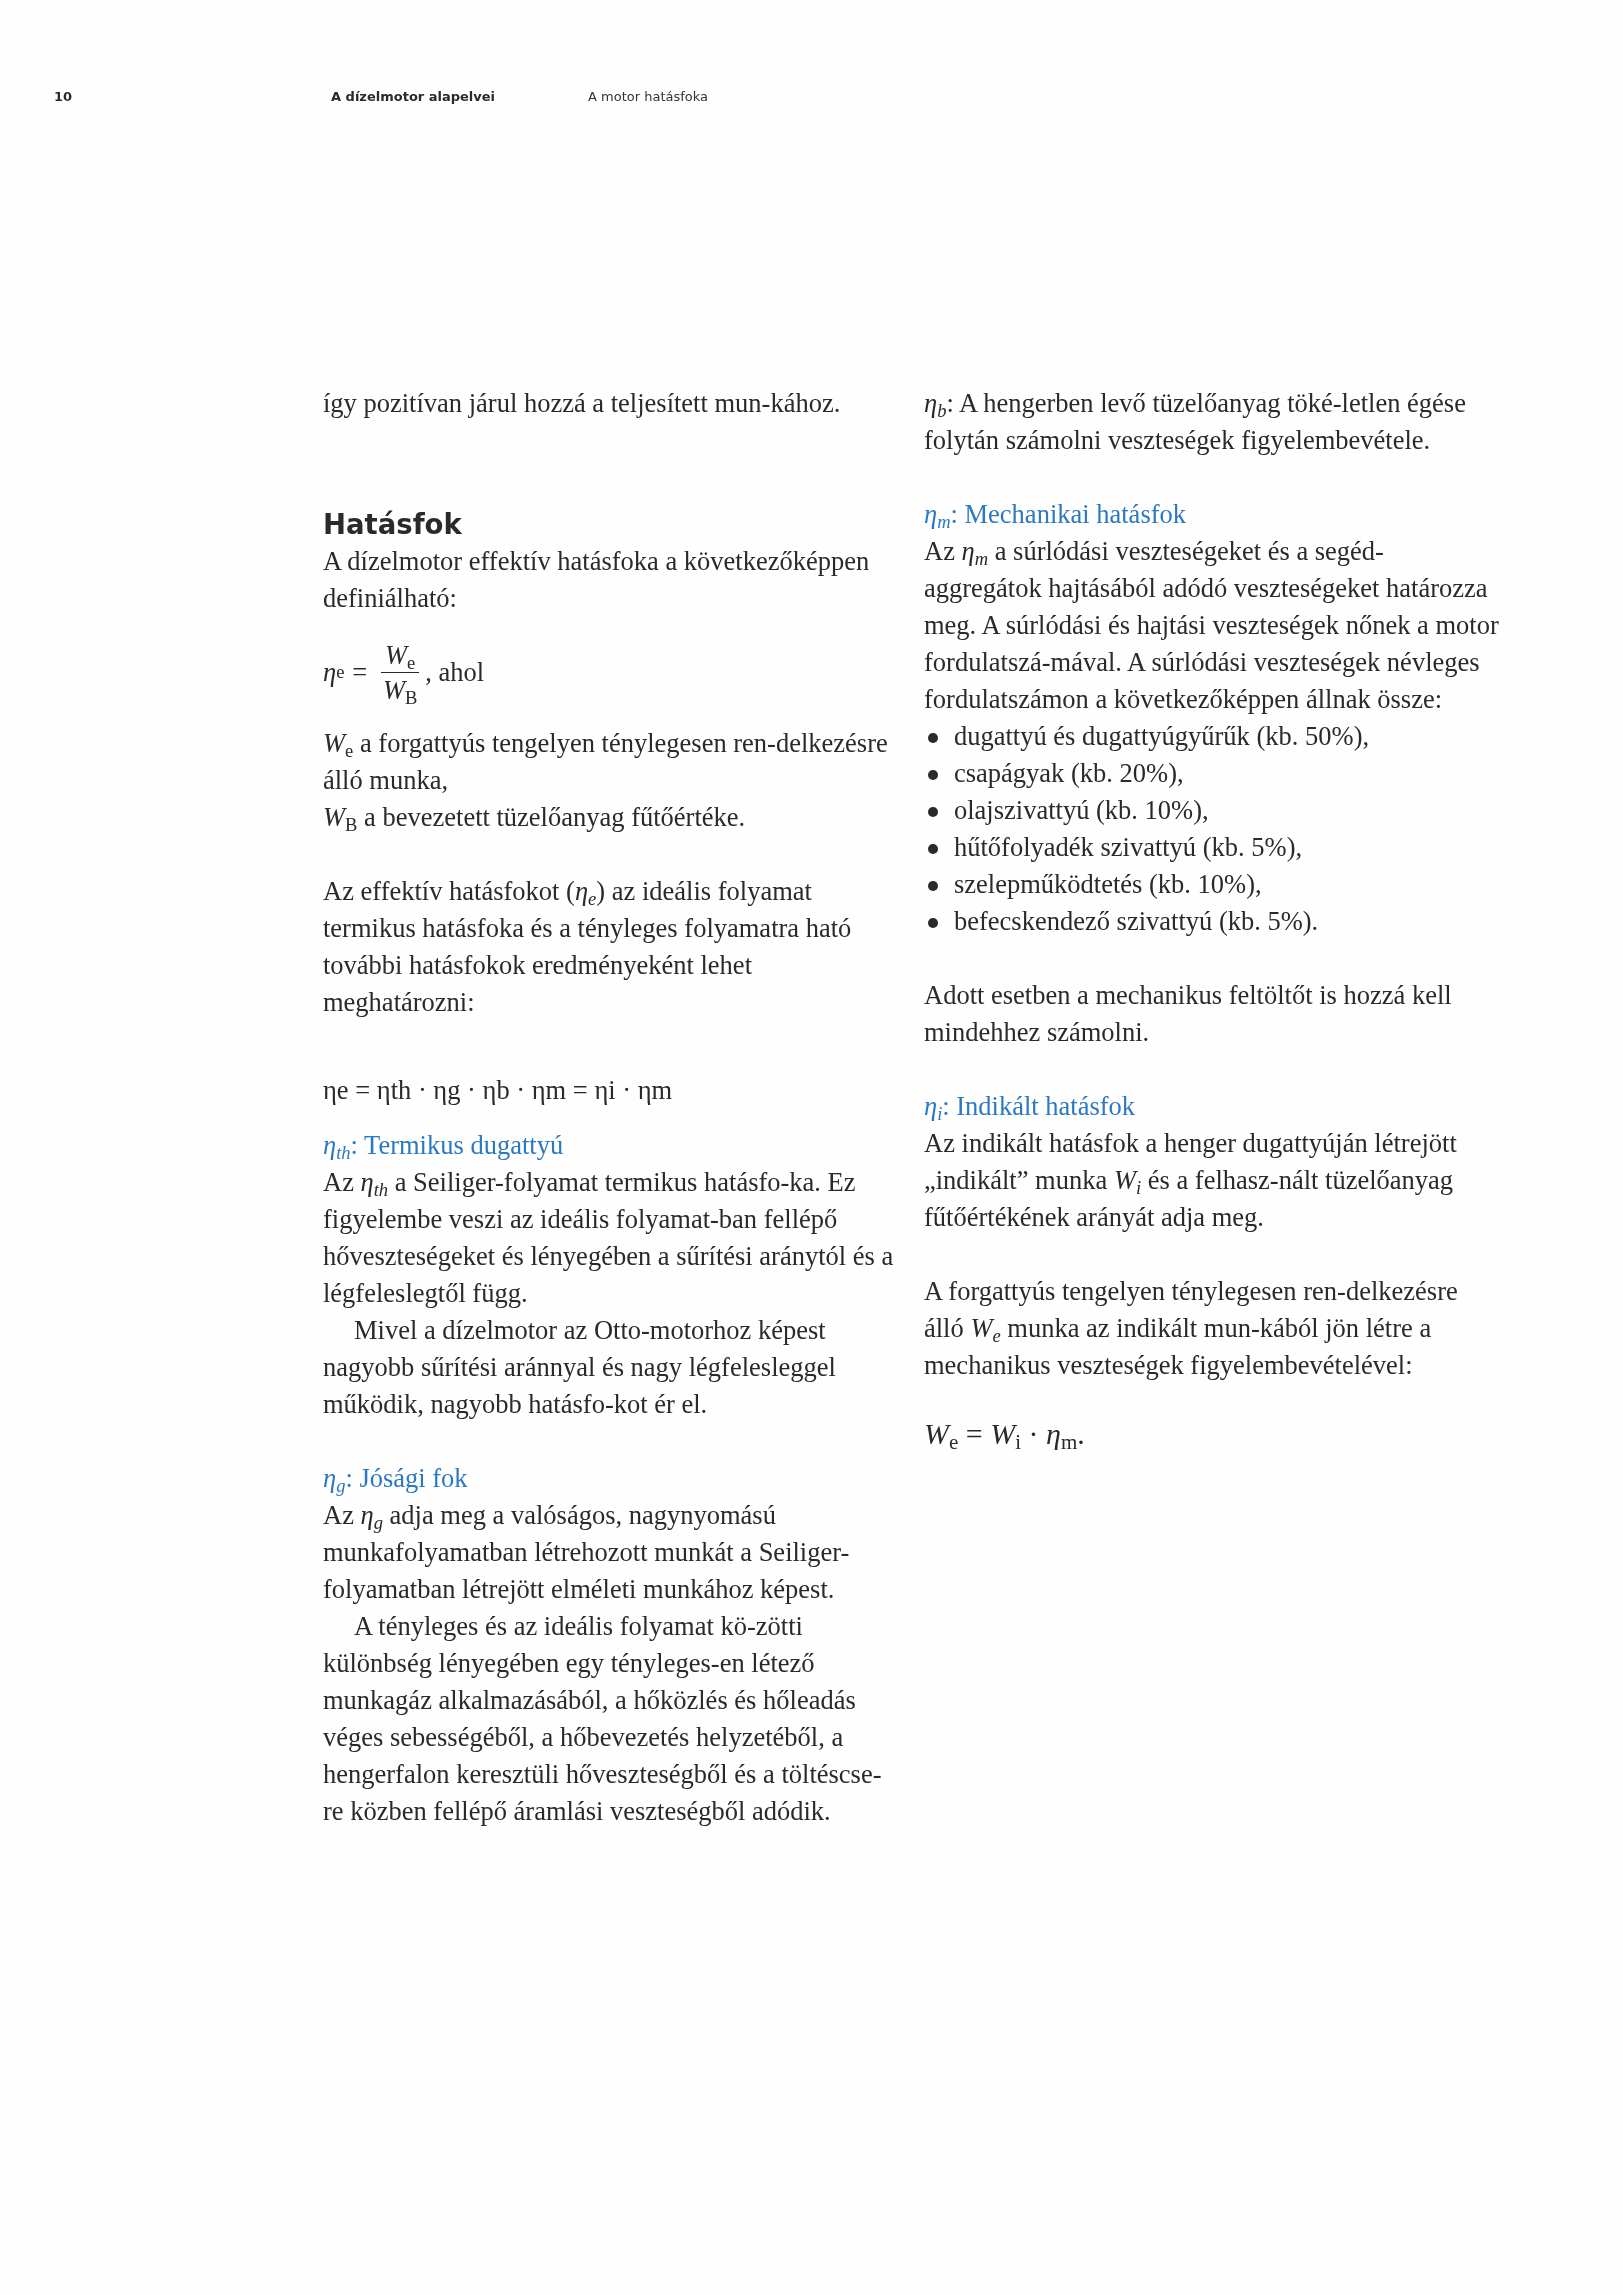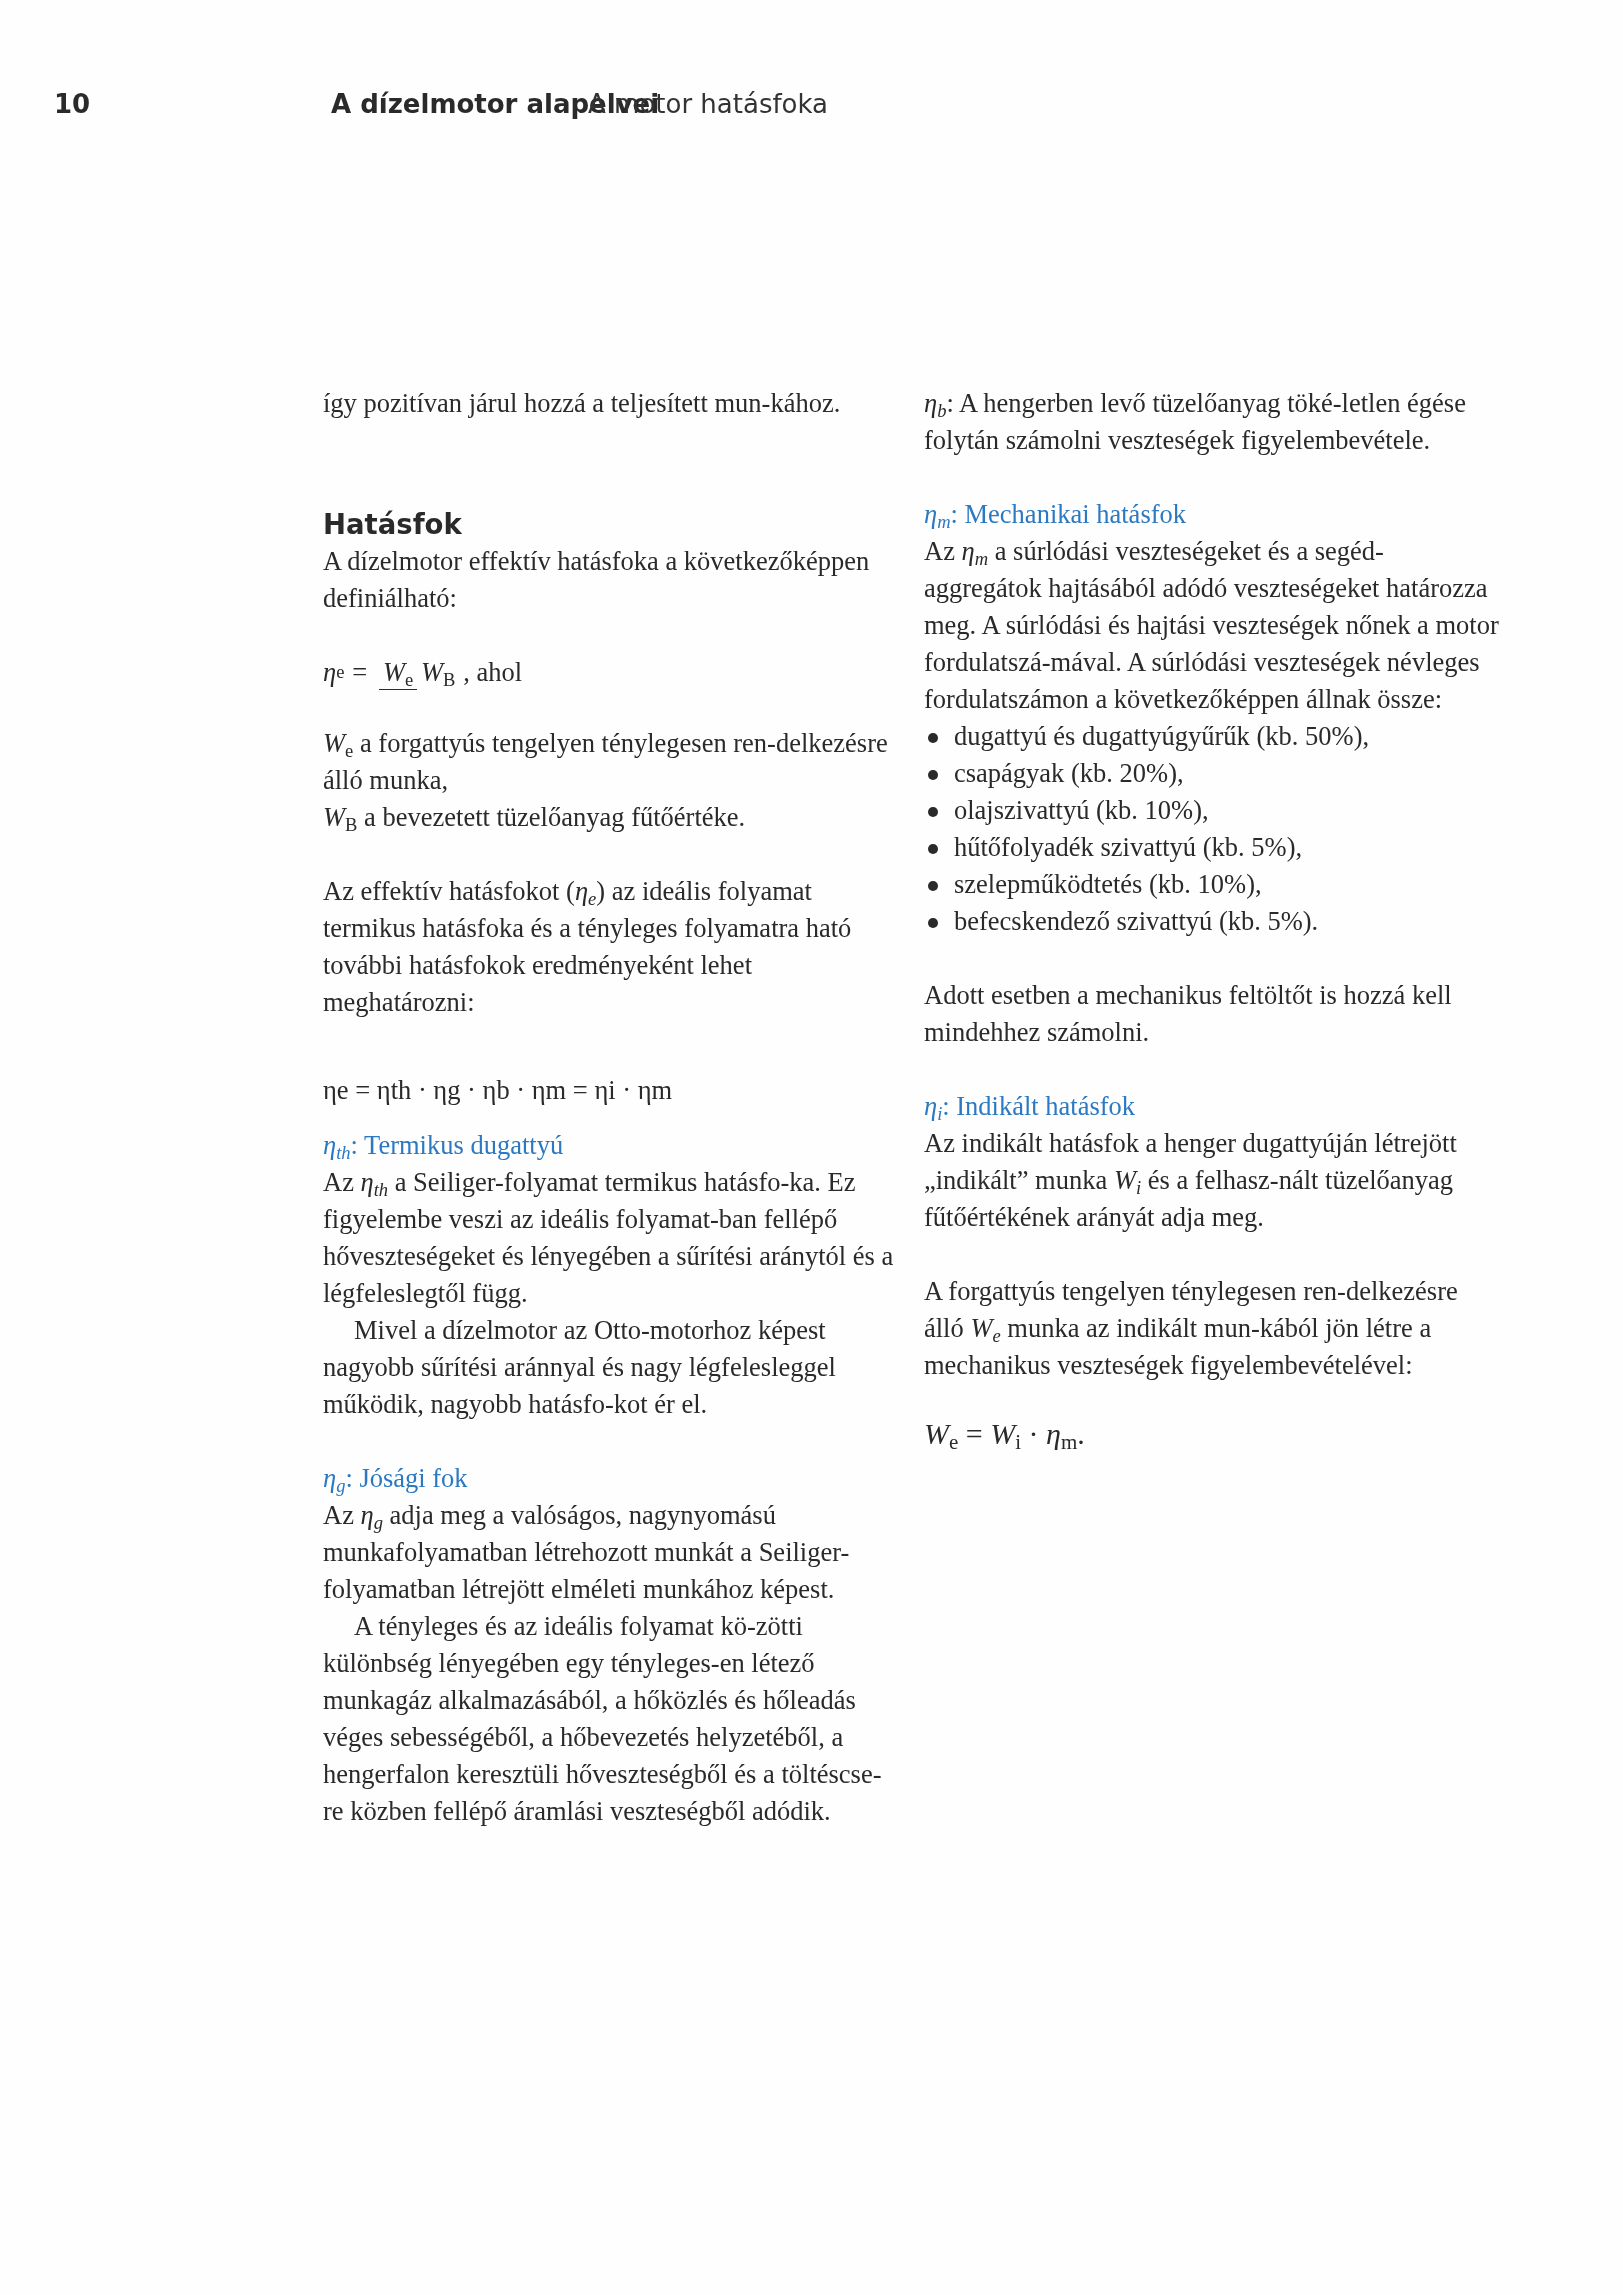--- a/index.html
+++ b/index.html
@@ -1,33 +1,33 @@
 <!DOCTYPE html>
 <html style="font-size:10.5px"><head>
 <meta charset="utf-8">
 <style>
   html, body { margin: 0; padding: 0; background: #fefefe; }
   body { width: 1623px; height: 2295px; position: relative; overflow: hidden; color: #2a2a2a; }
-  .header { position: absolute; top: 89px; left: 0; width: 1422px; height: 26px; font-family: "DejaVu Sans", sans-serif; font-size: 26px; }
+  .header { position: absolute; top: 89px; left: 0; width: 1422px; height: 26px; font-family: "DejaVu Sans", sans-serif; font-size: 13px; }
   .page-num { position: absolute; left: 54px; top: 0; font-weight: bold; }
   .chapter { position: absolute; left: 331px; top: 0; font-weight: bold; }
   .section { position: absolute; left: 588px; top: 0; font-weight: normal; color: #333; }
   .col { position: absolute; top: 385px; width: 576px; font-family: "Liberation Serif", "DejaVu Serif", serif; font-size: 26.5px; line-height: 37px; }
   .col-left { left: 323px; }
   .col-right { left: 924px; }
   p { margin: 0; }
   .gap { height: 37px; }
   .gap-lg { height: 51px; }
   .indent { text-indent: 31px; }
   .h-sans { font-family: "DejaVu Sans", sans-serif; font-weight: bold; font-size: 27.5px; line-height: 38px; margin-top: 9.2px; }
   .h-blue { color: #2b79c2; }
   .eta { font-style: italic; }
   sub { font-size: 70%; vertical-align: -0.25em; line-height: 0; }
   .formula-frac { display: flex; align-items: center; height: 92px; margin: 9.2px 0 6.5px 0; }
-  .frac { display: inline-flex; flex-direction: row; align-items: center; margin: 0 3.9px 0 11.8px; }
+  .frac { display: inline-flex; flex-direction: column; align-items: center; margin: 0 3.9px 0 11.8px; }
   .frac .num { border-bottom: 1.3px solid #2a2a2a; padding: 0 3.9px; line-height: 34px; }
   .frac .den { line-height: 34px; padding: 0 3.9px; }
   .italic { font-style: italic; }
   ul.bullets { list-style: none; margin: 0; padding: 0; }
   ul.bullets li { position: relative; padding-left: 30px; }
   ul.bullets li::before { content: ""; position: absolute; left: 3.9px; top: 15px; width: 9.8px; height: 9.8px; border-radius: 50%; background: #2a2a2a; }
   .big-formula { font-size: 30px; }
 </style>
 </head>
 <body>

